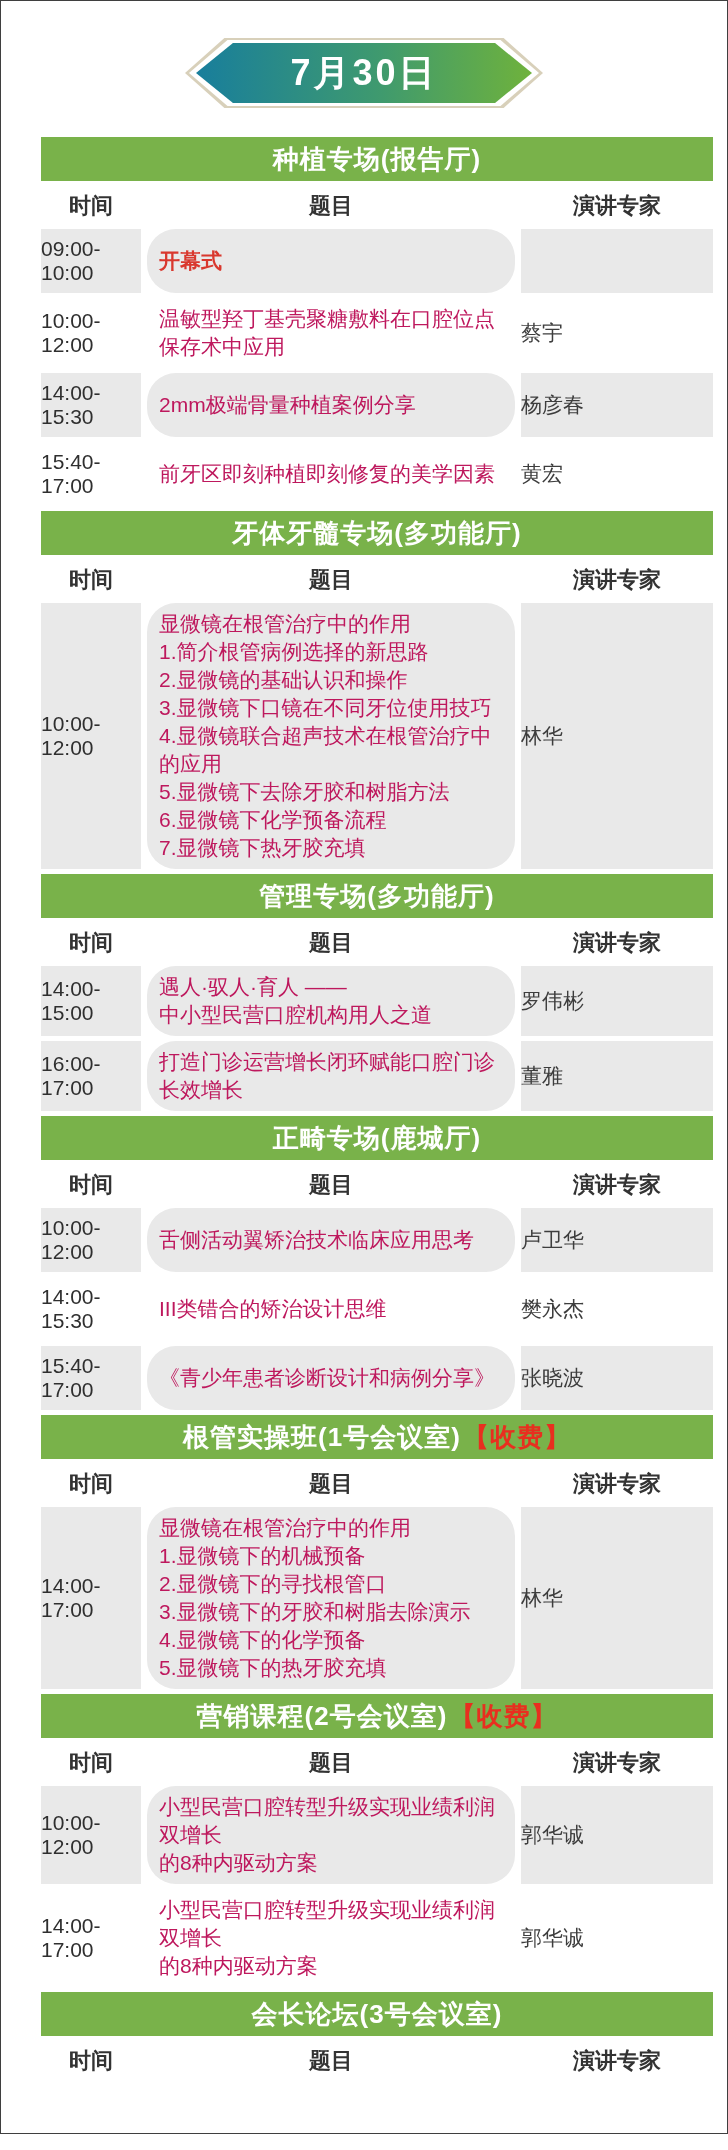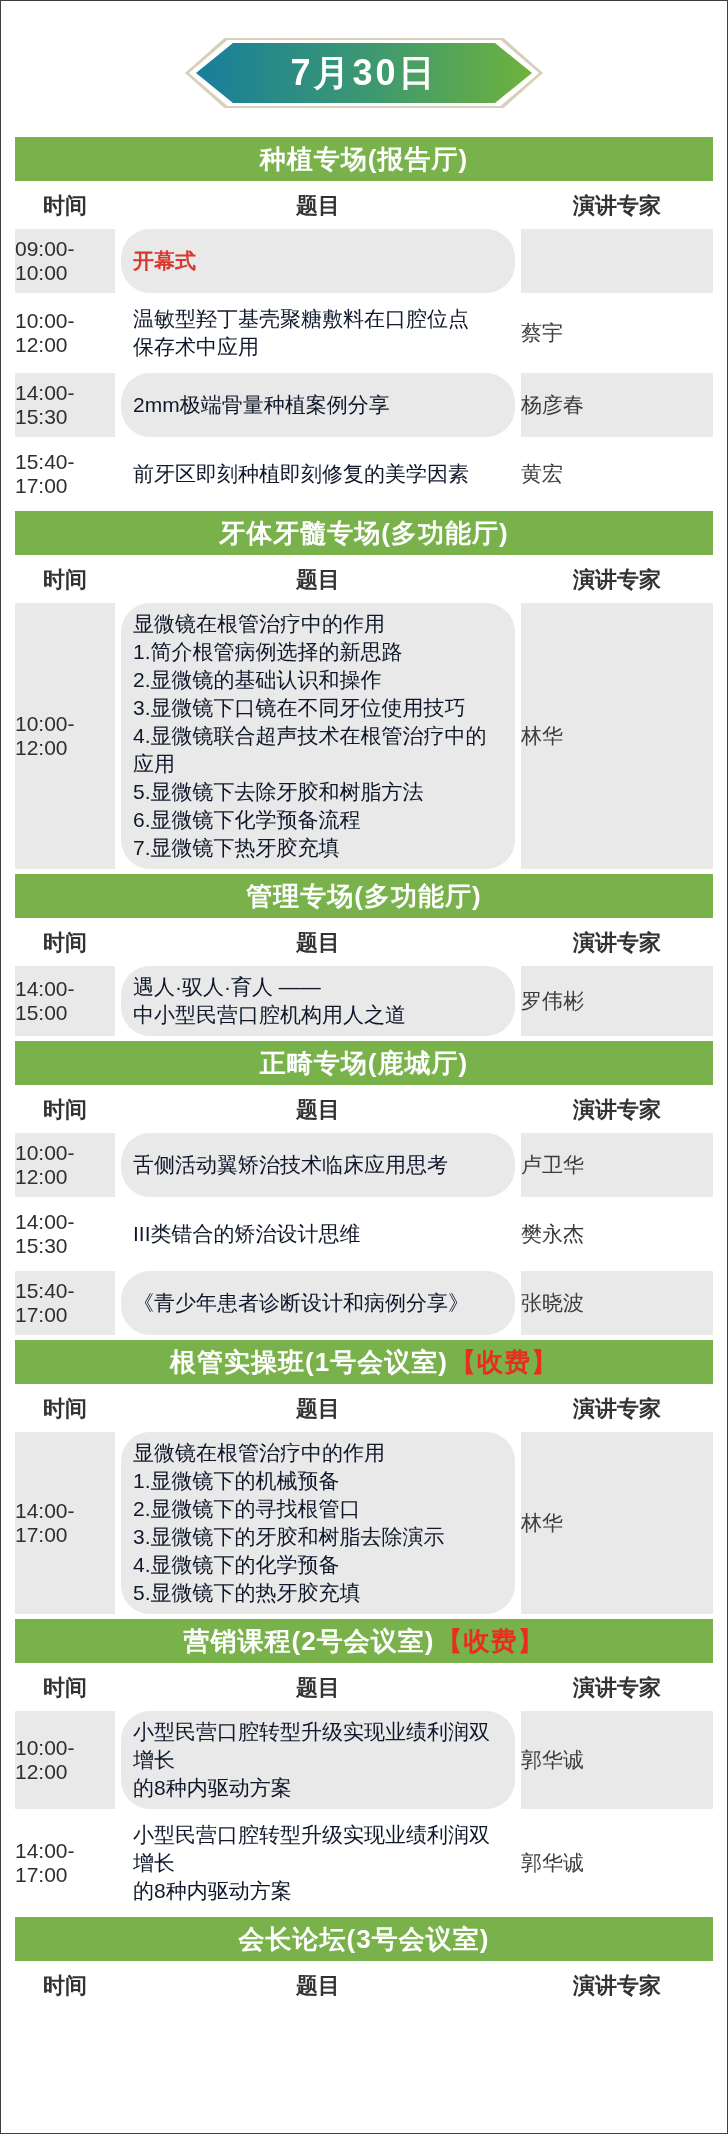--- a/index.html
+++ b/index.html
@@ -13,38 +13,38 @@
   .hex { clip-path:polygon(11% 0%,89% 0%,100% 50%,89% 100%,11% 100%,0% 50%); }
   .banner-outline { position:absolute; left:-11px; right:-11px; top:-5px; bottom:-5px; background:#d8d0ba; z-index:0; }
   .banner-gap { position:absolute; left:-7px; right:-7px; top:-3px; bottom:-3px; background:#ffffff; z-index:1; }
   .banner-main {
     position:absolute; inset:0; z-index:2;
     background:linear-gradient(90deg,#187e9c 0%,#3f9a6e 55%,#6fb23c 100%);
     display:flex; align-items:center; justify-content:center;
   }
   .banner-main span { color:#fff; font-size:36px; font-weight:700; letter-spacing:3px; }
   
-  .section { margin-top:4px; }
+  .section { margin-top:4px;margin-left:26px; }
   .section-header {
     height:44px; background:#79b24a; color:#ffffff;
     display:flex; align-items:center; justify-content:center;
     font-size:26px; font-weight:700; letter-spacing:1px; margin-bottom:2px;
   }
   .section-fee { color:#e82f1f; margin-left:2px; }
   .col-header { display:flex; gap:12px; height:46px; align-items:center; }
   .col-header .cell { font-size:22px; font-weight:700; color:#333333; text-align:center; }
   .cell.time { width:100px; flex:none; }
   .cell.title { flex:1; }
   .cell.speaker { width:192px; flex:none; }
   .row { display:flex; gap:6px; margin-bottom:5px; min-height:64px; }
   .row .cell { display:flex; align-items:center; justify-content:flex-start; }
   .row .cell.title { justify-content:flex-start; padding:7px 8px 7px 12px;border-radius:29px; }
   .row.gray .cell { background:#e9e9e9; }
   .row .time span { font-size:21px; color:#2f2f2f; }
-  .row .title span { font-size:21px; line-height:28px; color:#0f172a; white-space:pre-line; }
+  .row .title span { font-size:21px; line-height:28px; color:#be185d; white-space:pre-line; }
   .row .speaker span { font-size:21px; color:#3d3d3d; }
   .row.red-title .title span { color:#d9382e; font-weight:700; }
 </style>
 </head>
 <body>
 
 <div class="page">
   <div class="banner-wrap">
     <div class="hex banner-outline"></div>
     <div class="hex banner-gap"></div>
@@ -165,20 +165,32 @@
     <div class="cell title">
               <span>遇人·驭人·育人 ——
 中小型民营口腔机构用人之道</span>
             </div>
     <div class="cell speaker">
               <span>罗伟彬</span>
             </div>
   </div>
 
 
+  <div class="row gray">
+    <div class="cell time">
+              <span>16:00-17:00</span>
+            </div>
+    <div class="cell title">
+              <span>打造门诊运营增长闭环赋能口腔门诊
+长效增长</span>
+            </div>
+    <div class="cell speaker">
+              <span>董雅</span>
+            </div>
+  </div>
 </div>
   </section>
 
   <section class="section">
     <div class="section-header">
       <span class="section-title">正畸专场(鹿城厅)</span>
 
     </div>
     <div class="col-header">
       <div class="cell time">时间</div>

